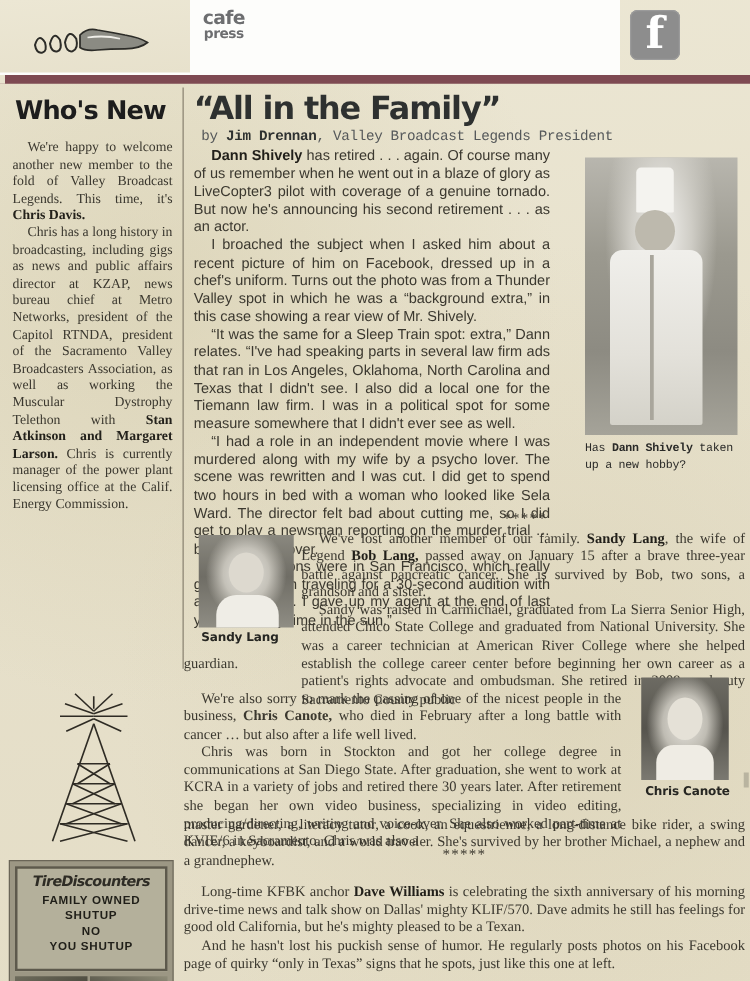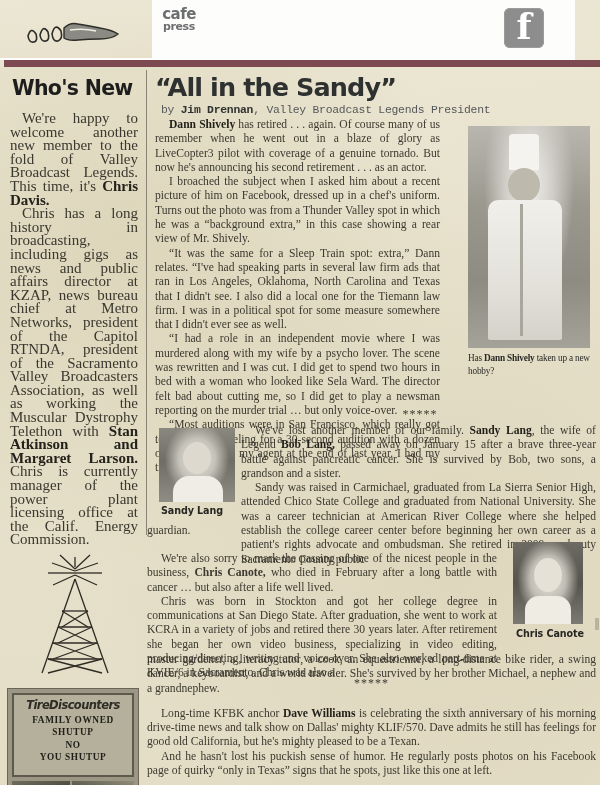--- a/index.html
+++ b/index.html
@@ -21,21 +21,21 @@
     background:
       radial-gradient(circle at 20% 30%, rgba(200,190,150,0.35) 0%, rgba(0,0,0,0) 45%),
       radial-gradient(circle at 75% 70%, rgba(205,195,160,0.30) 0%, rgba(0,0,0,0) 50%),
       linear-gradient(175deg, #ece7d4 0%, #e7e1cc 40%, #e4ddc6 100%);
   }
 
   
   .masthead {
     position: absolute;
     left: 0; top: 0;
-    width: 575px;
+    width: 496px;
     height: 60px;
     background: #fdfdfb;
   }
   .masthead-left-patch {
     position: absolute;
     left: 0; top: 0;
     width: 152px;
     height: 58px;
     background:
       linear-gradient(175deg, #ece7d4 0%, #e7e1cc 100%);
@@ -146,21 +146,21 @@
     font-weight: bold;
     color: #1d1d1d;
     letter-spacing: -0.7px;
   }
   .side-col {
     position: absolute;
     left: 10px;
     top: 45px;
     width: 128px;
     font-family: "Liberation Serif", serif;
-    font-size: 15px;
+    font-size: 11px;
     line-height: 13.6px;
     color: #3a372e;
     text-align: justify;
     text-justify: inter-word;
   }
   .side-col p {
     margin: 0 0 0 0;
     text-indent: 12px;
   }
   .side-col b { color: #23211b; }
@@ -197,21 +197,21 @@
     font-family: "DejaVu Sans", sans-serif;
     font-size: 11.5px;
     font-weight: bold;
     font-style: italic;
     color: #2e2c25;
     letter-spacing: -0.6px;
   }
   .tire-lines {
     display: block;
     margin-top: 2px;
-    font-family: Liberation Serif, serif;
+    font-family: Liberation Sans, sans-serif;
     font-size: 9.3px;
     font-weight: bold;
     color: #1f1e18;
     line-height: 12.4px;
     letter-spacing: 0.6px;
   }
   .tire-photo-l {
     position: absolute;
     left: 4px;
     bottom: 4px;
@@ -249,21 +249,21 @@
     letter-spacing: -0.25px;
   }
   .byline b { color: #2e3130; }
 
   
   .col-narrow {
     position: absolute;
     left: 155px;
     top: 118px;
     width: 285px;
-    font-family: Liberation Serif, serif;
+    font-family: Liberation Sans, sans-serif;
     font-size: 11.6px;
     line-height: 14.3px;
     color: #3b382f;
     text-align: justify;
     text-justify: inter-word;
   }
   .col-narrow p {
     margin: 0;
     text-indent: 14px;
   }
@@ -325,21 +325,21 @@
     top: 78px;
     width: 3px;
     height: 132px;
     background: #a9a69c;
   }
   .caption-dann {
     position: absolute;
     left: 468px;
     top: 352px;
     width: 128px;
-    font-family: Liberation Serif, serif;
+    font-family: Liberation Mono, monospace;
     font-size: 9.3px;
     line-height: 13px;
     color: #2a2a28;
     letter-spacing: -0.2px;
   }
   .caption-dann b { font-weight: bold; }
 
   
   .photo-sandy {
     position: absolute;
@@ -568,21 +568,21 @@
           <span>SHUTUP</span><br>
           <span>NO</span><br>
           <span>YOU SHUTUP</span>
         </span>
       </div>
       <div class="tire-photo-l"></div>
       <div class="tire-photo-r"></div>
     </div>
   </div>
 
-  <div class="headline">“All in the Sandy”</div>
+  <div class="headline">“All in the Family”</div>
   <div class="byline">
     <span>by </span><b>Jim Drennan</b><span>, Valley Broadcast Legends President</span>
   </div>
 
   <div class="col-narrow">
     <p><b>Dann Shively</b> has retired . . . again. Of course many of us remember when he went out in a blaze of glory as LiveCopter3 pilot with coverage of a genuine tornado. But now he's announcing his second retirement . . . as an actor.</p>
     <p>I broached the subject when I asked him about a recent picture of him on Facebook, dressed up in a chef's uniform. Turns out the photo was from a Thunder Valley spot in which he was a “background extra,” in this case showing a rear view of Mr. Shively.</p>
     <p>“It was the same for a Sleep Train spot: extra,” Dann relates. “I've had speaking parts in several law firm ads that ran in Los Angeles, Oklahoma, North Carolina and Texas that I didn't see. I also did a local one for the Tiemann law firm. I was in a political spot for some measure somewhere that I didn't ever see as well.</p>
     <p>“I had a role in an independent movie where I was murdered along with my wife by a psycho lover. The scene was rewritten and I was cut. I did get to spend two hours in bed with a woman who looked like Sela Ward. The director felt bad about cutting me, so I did get to play a newsman reporting on the murder trial … but only voice-over.</p>
     <p>“Most auditions were in San Francisco, which really got to be a pain traveling for a 30-second audition with a dozen others. I gave up my agent at the end of last year. I had my time in the sun.”</p>

